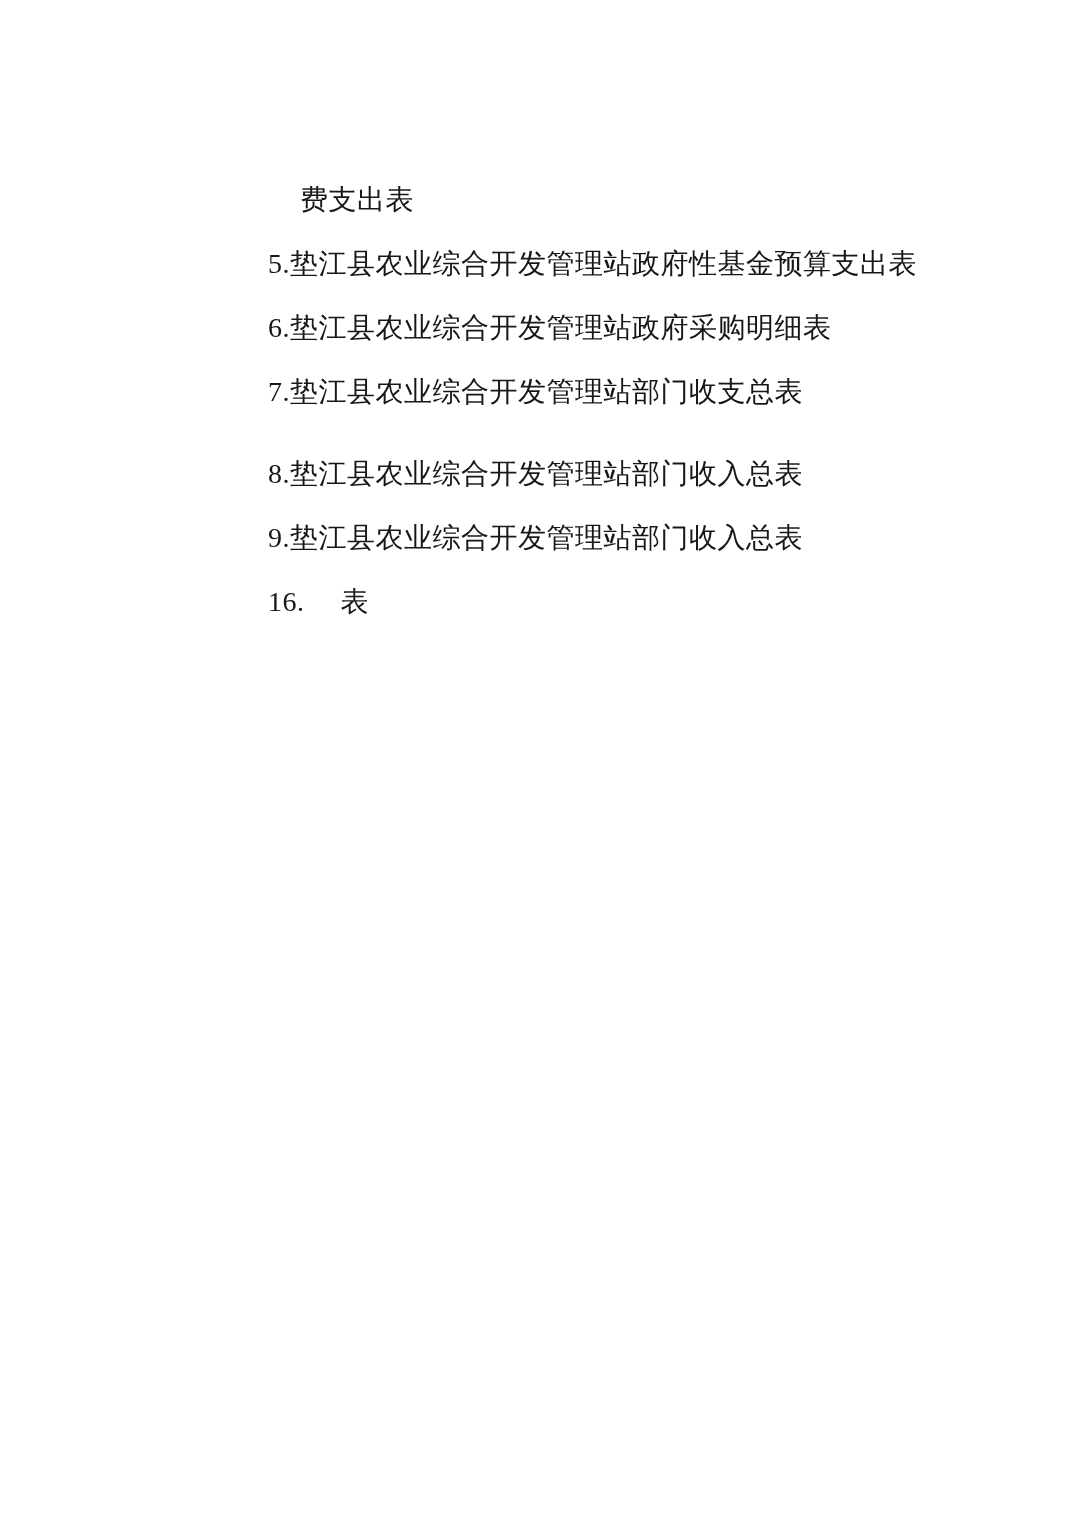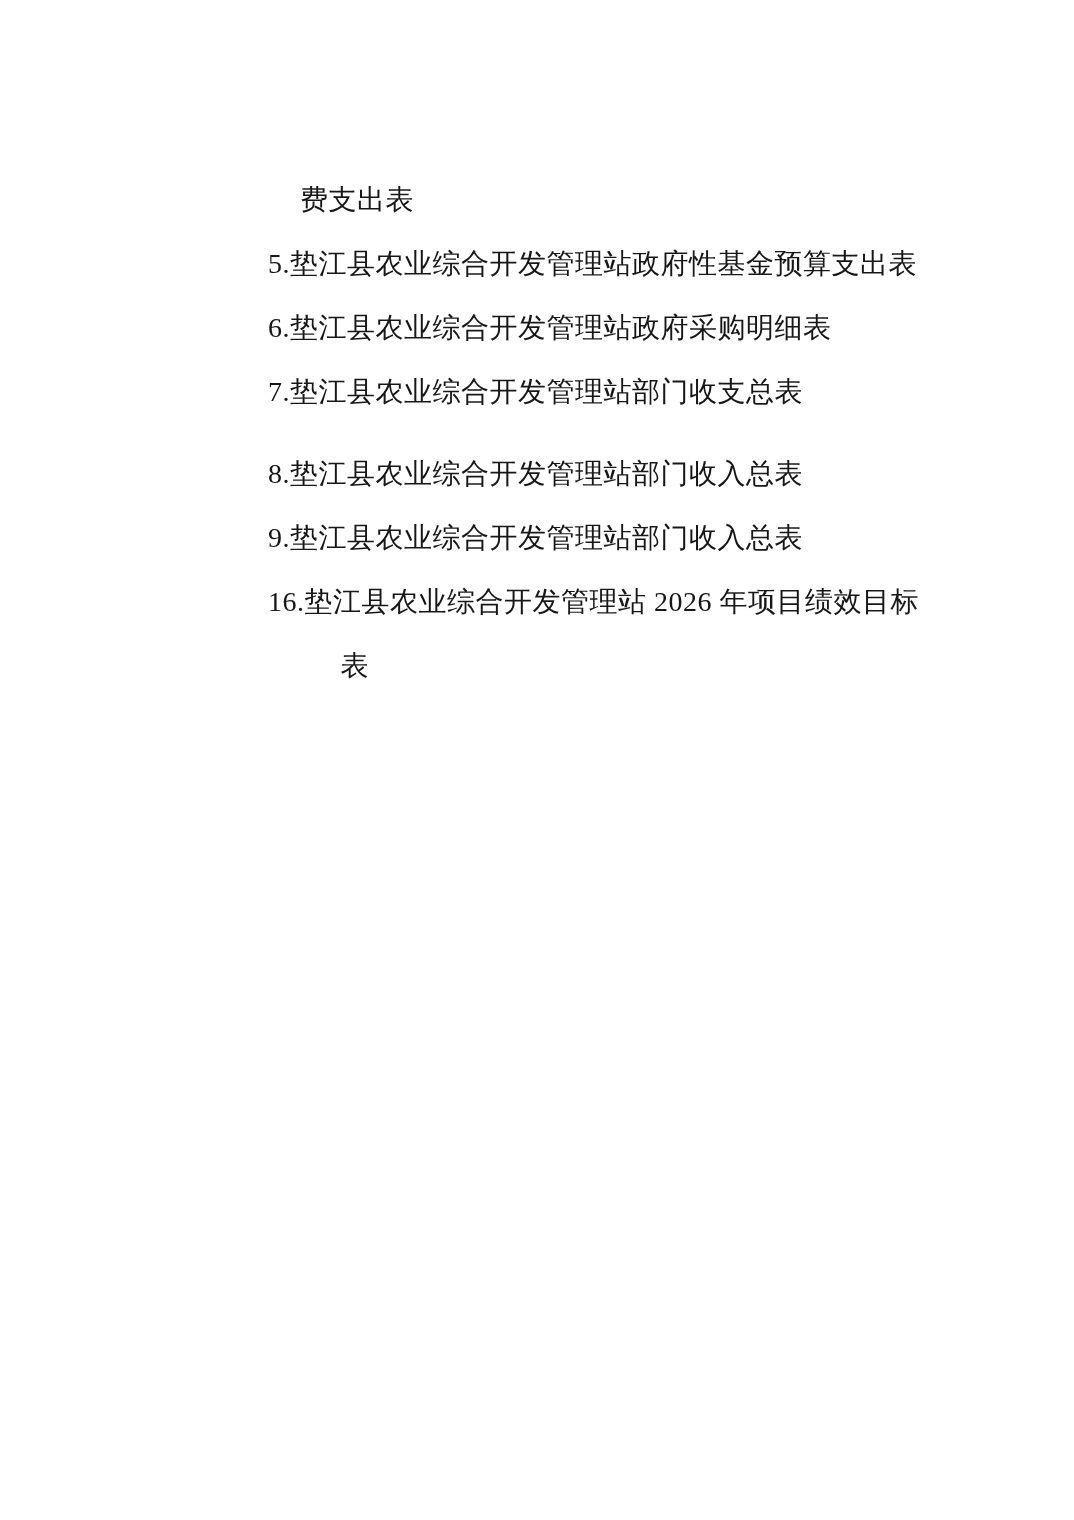--- a/index.html
+++ b/index.html
@@ -92,19 +92,18 @@
     </div>
 
     <div class="item">
       <span class="num">9.</span>
       <span class="txt">垫江县农业综合开发管理站部门收入总表</span>
     </div>
 
     <div class="item">
       <span class="num">16.</span>
       <span class="txt">
-        <span>垫江县农业综合开发管理站 2026 年项目绩效目标</span>
         <span class="wrap-line">表</span>
       </span>
     </div>
 
   </div>
 </div>
 
 </body></html>

